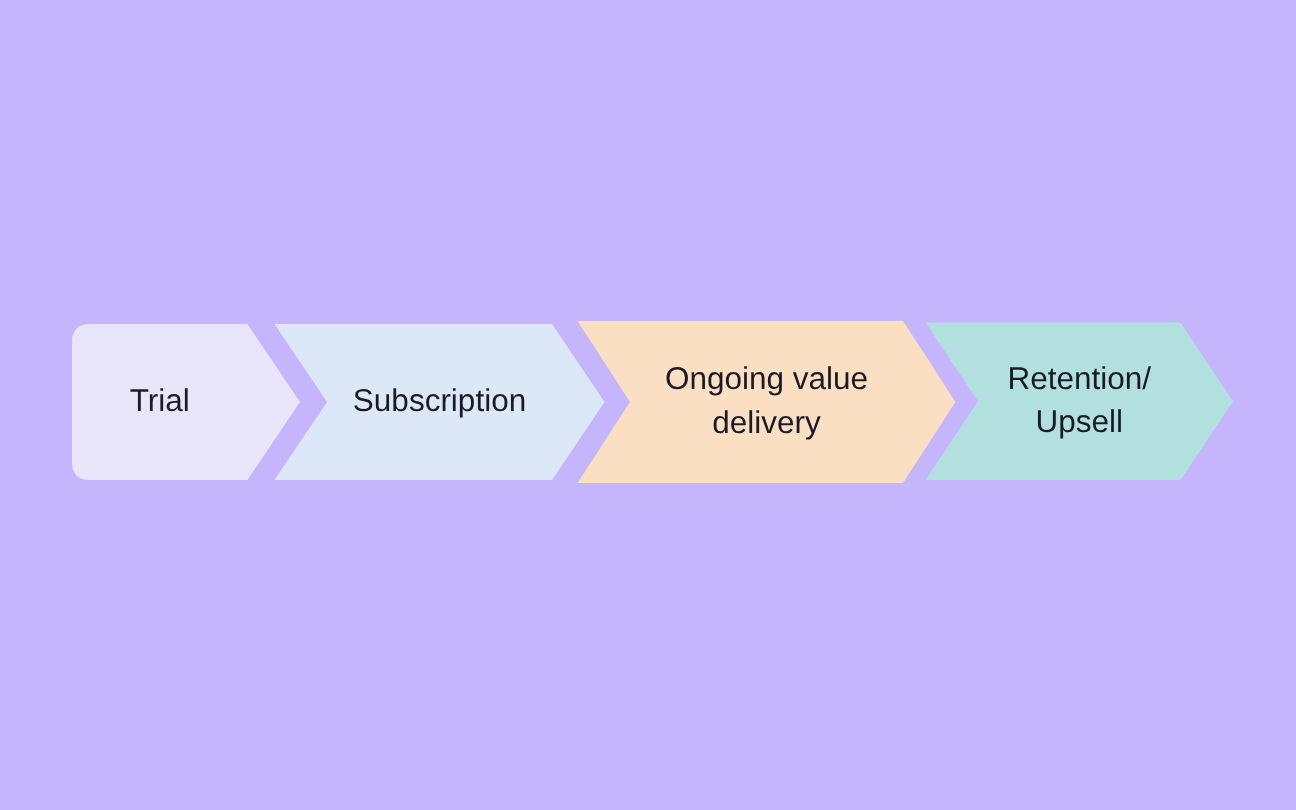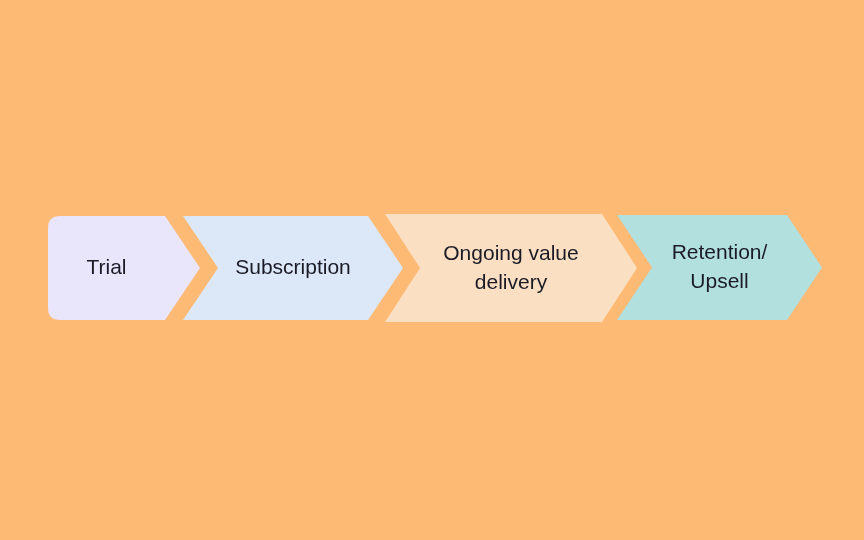--- a/index.html
+++ b/index.html
@@ -10,21 +10,21 @@
     width: 864px;
     height: 540px;
     background: #ffffff;
     font-family: "Liberation Sans", sans-serif;
     overflow: hidden;
   }
   #canvas {
     position: relative;
     width: 864px;
     height: 540px;
-    background: #fdba74;
+    background: #c4b5fd;
   }
   #flow {
     position: absolute;
     left: 0;
     top: 0;
     width: 864px;
     height: 540px;
   }
   .stage-shape {
     

